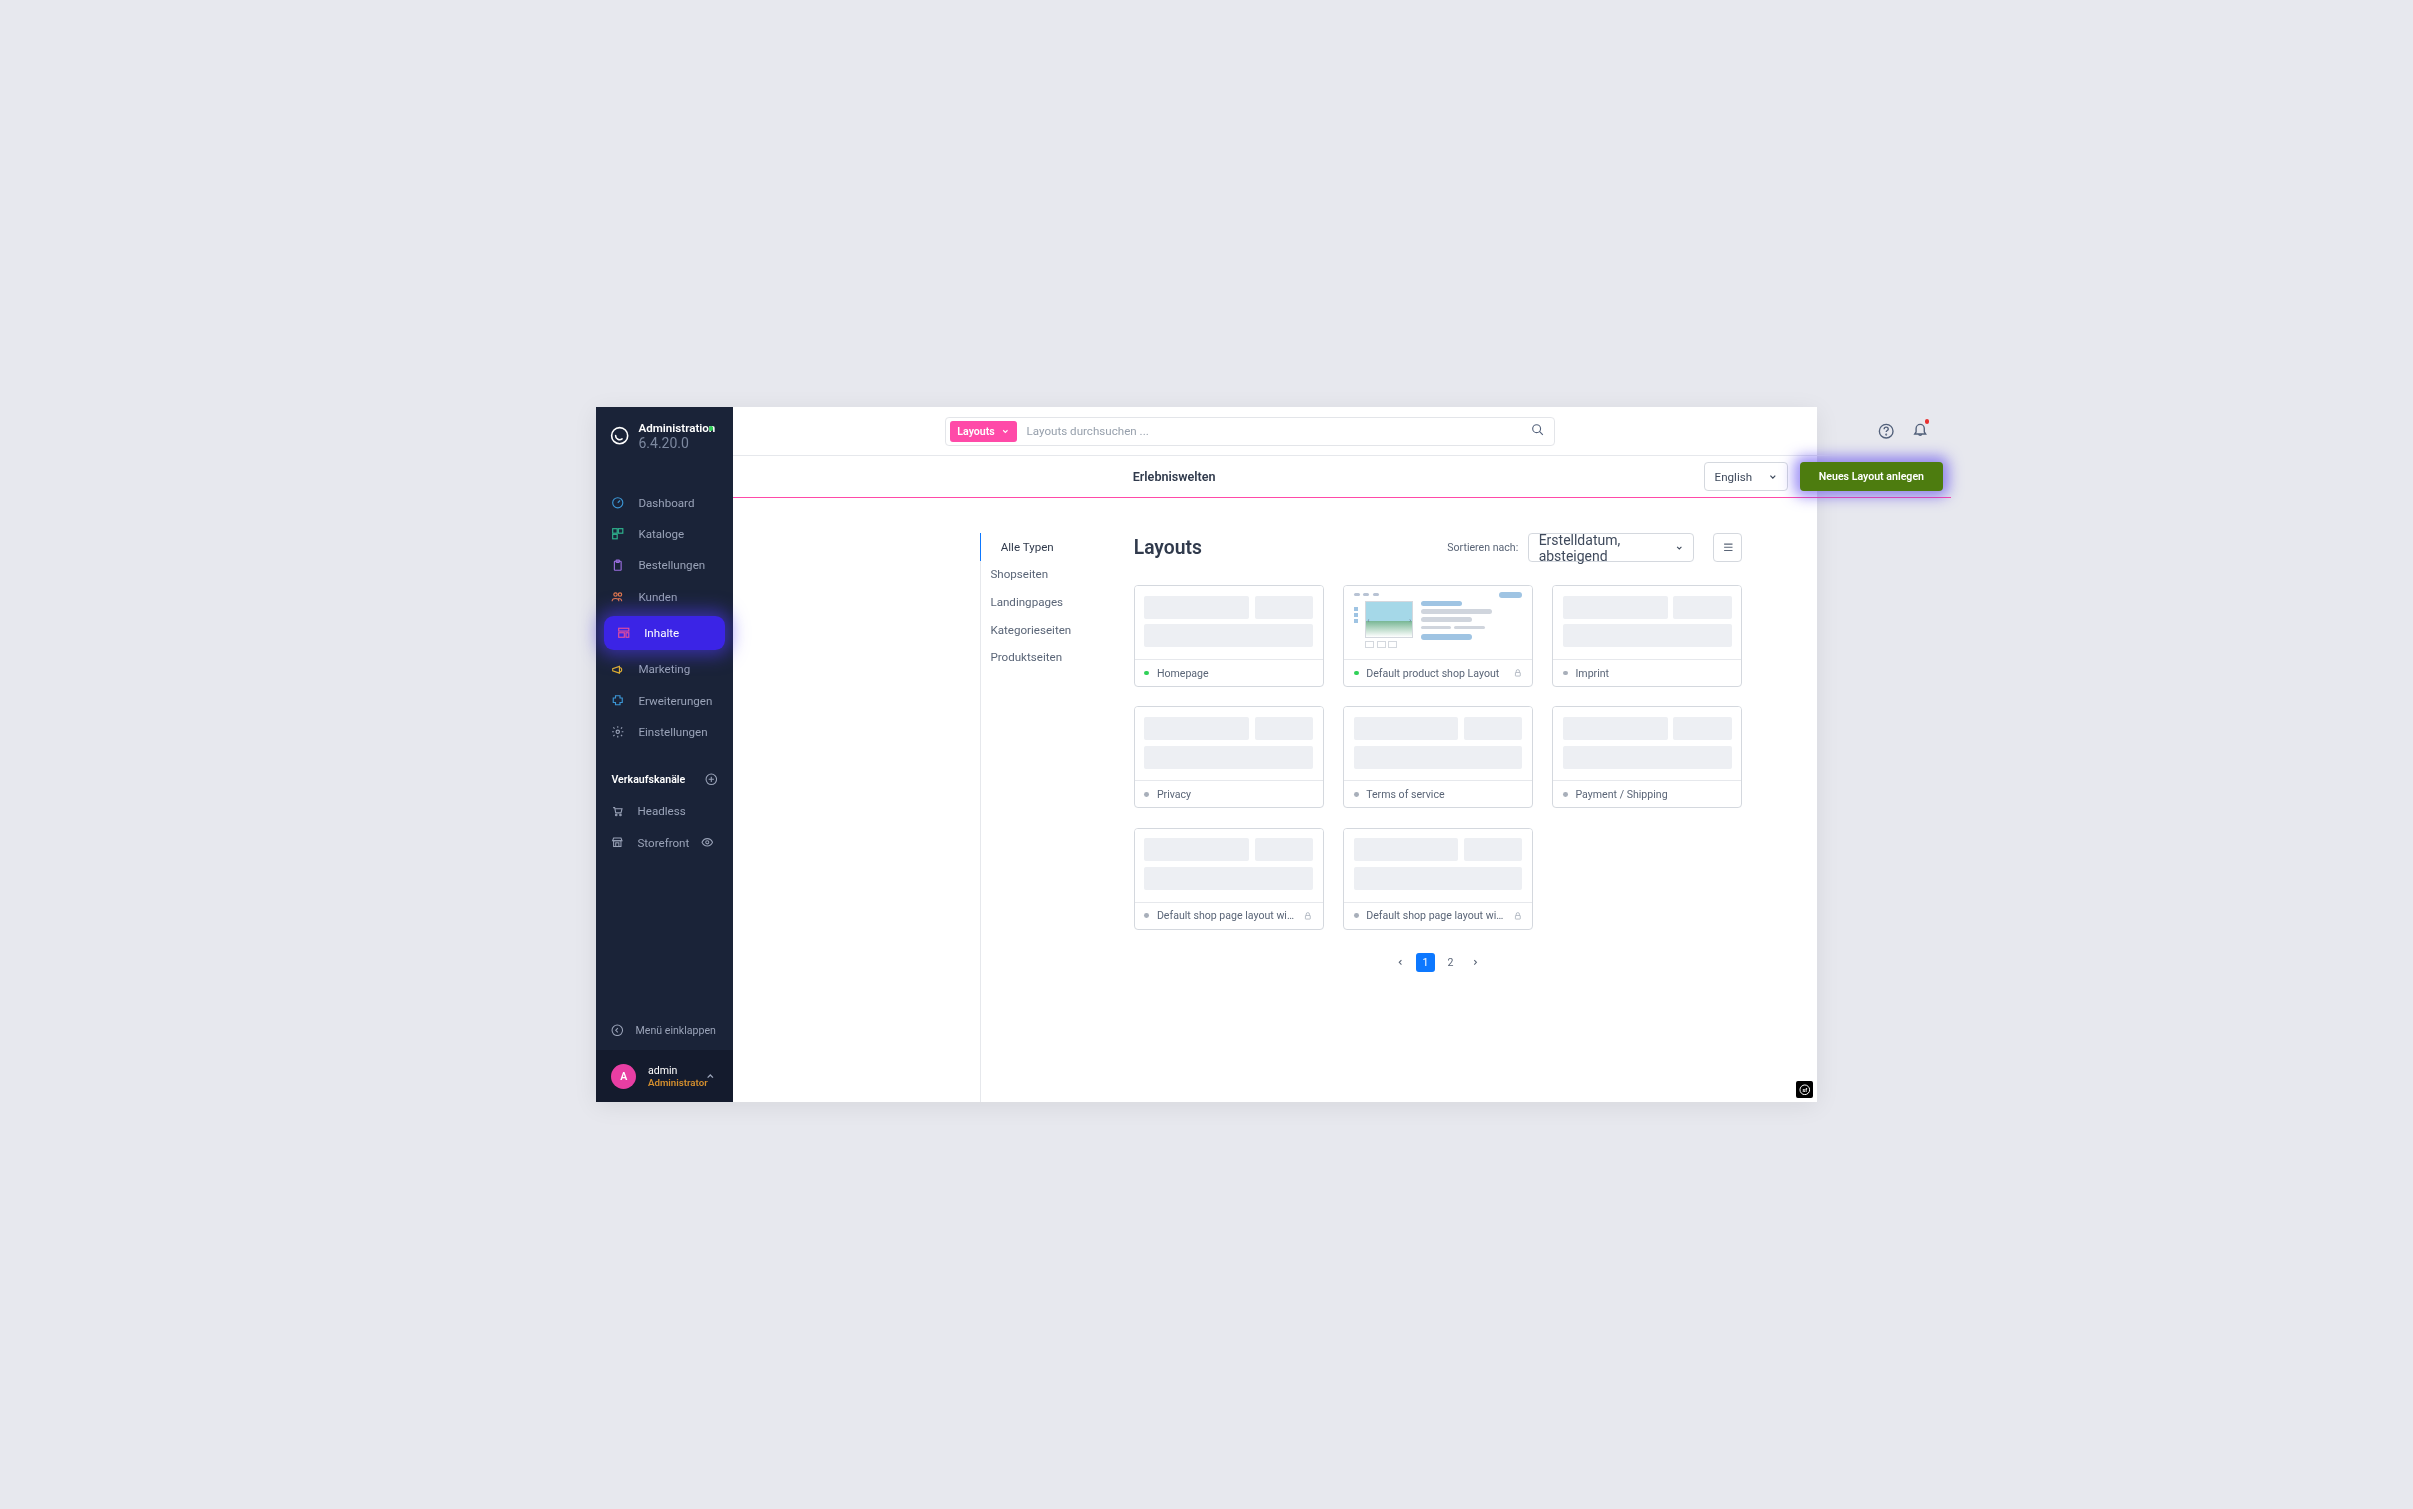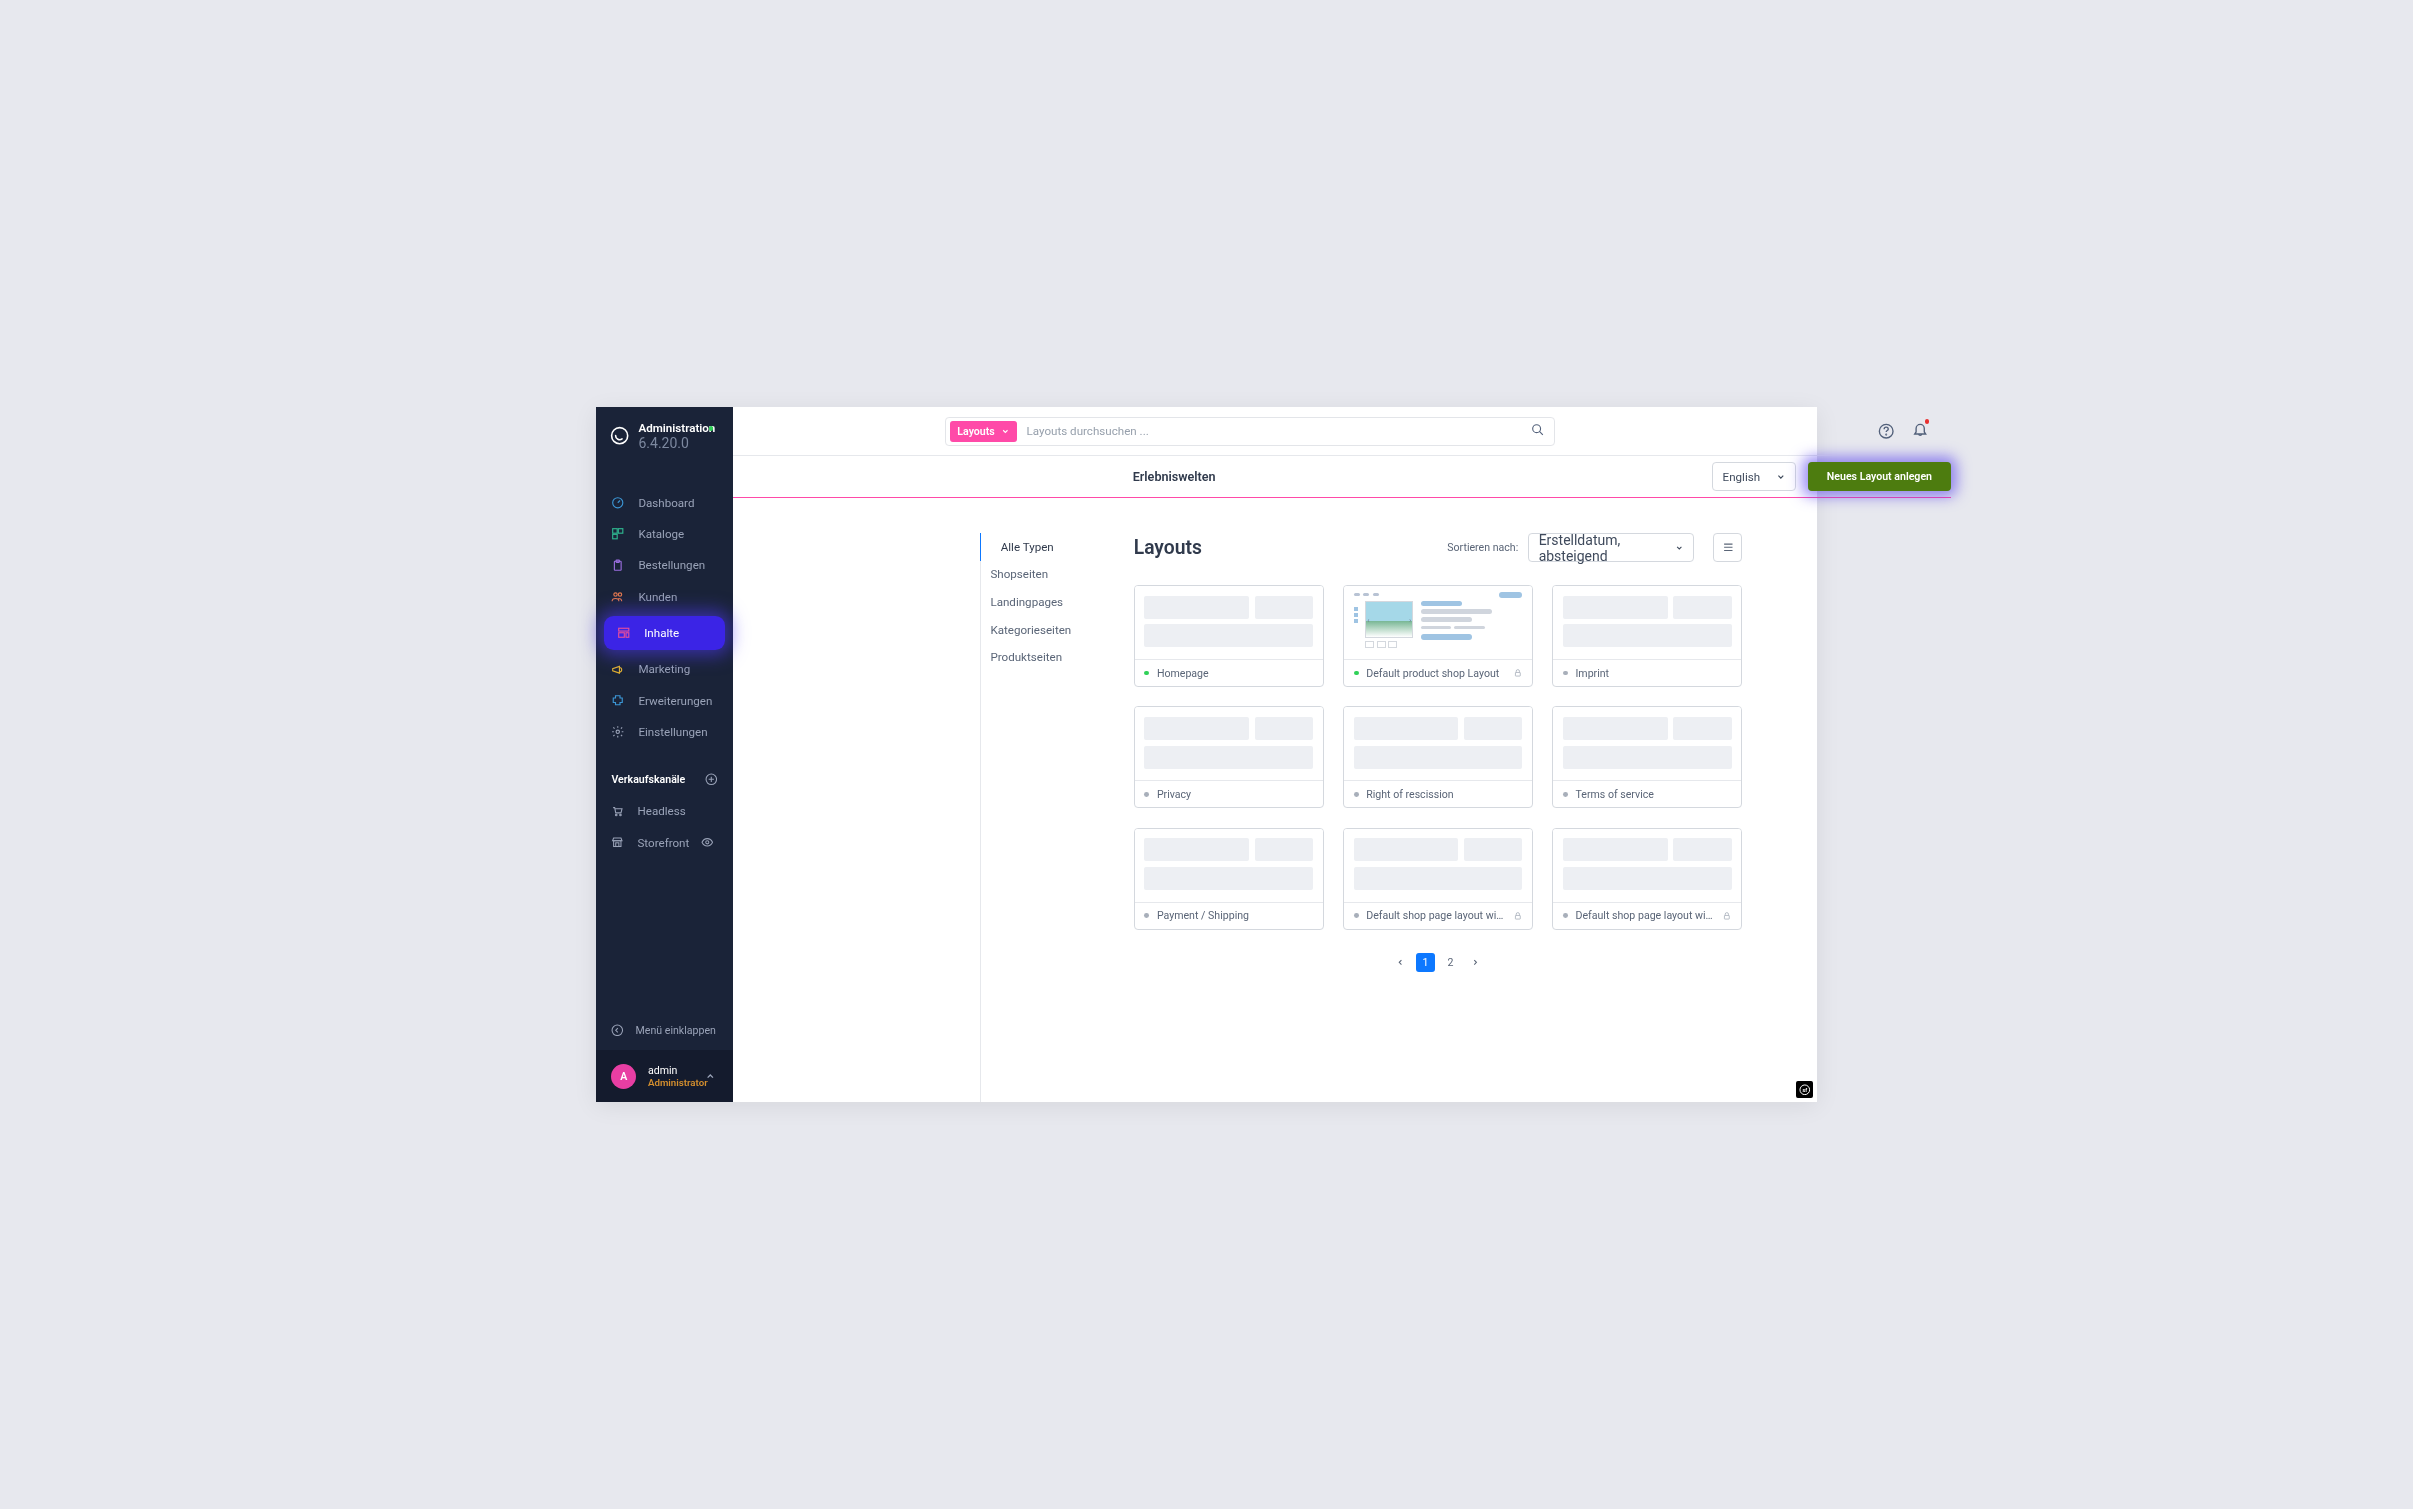--- a/index.html
+++ b/index.html
@@ -44,21 +44,21 @@
     .topbar-right { margin-left: auto; display: flex; align-items: center; gap: 17.4px; }
     .topbar-right svg { width: 16.4px; height: 16.4px; color: #52607a; cursor: pointer; }
     .bell-wrap { position: relative; }
     .bell-dot { position: absolute; top: -1.9px; right: -1px; width: 4.8px; height: 4.8px; border-radius: 50%; background: #e83030; }
     
     .pagehead { height: 42px; border-bottom: 1.9px solid #ff4aa8; display: flex; align-items: center; padding: 0 0 0 400px; position: relative; }
     .pagehead-title { font-size: 12.6px; font-weight: 600; color: #303a4c; }
     .lang-select { position: absolute; right: 135px; width: 84px; height: 29px; border: 1px solid #d4d8de; border-radius: 3.9px; display: flex; align-items: center; padding: 0 9.7px; font-size: 11.6px; color: #3f4a5c; cursor: pointer; }
     .lang-select svg { margin-left: auto; width: 9.7px; height: 9.7px; color: #3f4a5c; }
     .new-btn { position: absolute; right: 0; height: 29px; background: #4d7c0f; color: #fff; border: none; border-radius: 3.9px; padding: 0 19.3px; font-size: 10.6px; font-weight: 600; cursor: pointer; box-shadow: 0 0 13.5px 5.8px rgba(72,49,236,.55); }
-    .pagehead-inner { position: absolute; right: 0; width: calc(100% - 400px); height: 100%; display: flex; align-items: center; justify-content: flex-end; padding-right: 0; }
+    .pagehead-inner { position: absolute; right: 8px; width: calc(100% - 400px); height: 100%; display: flex; align-items: center; justify-content: flex-end; padding-right: 0; }
     .pagehead-actions { display: flex; align-items: center; gap: 11.6px; margin-left: auto; }
     .type-nav { width: 154px; margin-left: 247px; border-left: 1px solid #e6e8ec; padding-left: 0; }
     .type-nav-item { padding: 6.8px 0 6.8px 9.7px; font-size: 11.6px; color: #5a6577; cursor: pointer; }
     .type-nav-item.active { border-left: 1.9px solid #0d78ff; margin-left: -1px; padding-left: 20px; color: #303a4c; font-weight: 400; }
     
     .content-main { flex: 1; padding: 0 0 0 0; }
     .list-head { display: flex; align-items: center; margin-bottom: 23px; }
     .list-title { font-size: 19.3px; font-weight: 600; color: #303a4c; }
     .sort-wrap { margin-left: auto; display: flex; align-items: center; gap: 9.7px; font-size: 10.6px; color: #5a6577; }
     .sort-select { width: 166px; height: 29px; border: 1px solid #d4d8de; border-radius: 3.9px; display: flex; align-items: center; padding: 0 9.7px; font-size: 14px; cursor: pointer; color: #3f4a5c; }
@@ -406,34 +406,20 @@
             <div class="card">
               <div class="card-preview">
                 <div class="row1">
                   <div class="b big"></div>
                   <div class="b small"></div>
                 </div>
                 <div class="b full"></div>
               </div>
               <div class="card-footer">
       <span class="status-dot grey"></span>
-      <span class="name">Right of rescission</span>
-
-    </div>
-            </div>
-            <div class="card">
-              <div class="card-preview">
-                <div class="row1">
-                  <div class="b big"></div>
-                  <div class="b small"></div>
-                </div>
-                <div class="b full"></div>
-              </div>
-              <div class="card-footer">
-      <span class="status-dot grey"></span>
       <span class="name">Terms of service</span>
 
     </div>
             </div>
             <div class="card">
               <div class="card-preview">
                 <div class="row1">
                   <div class="b big"></div>
                   <div class="b small"></div>
                 </div>

